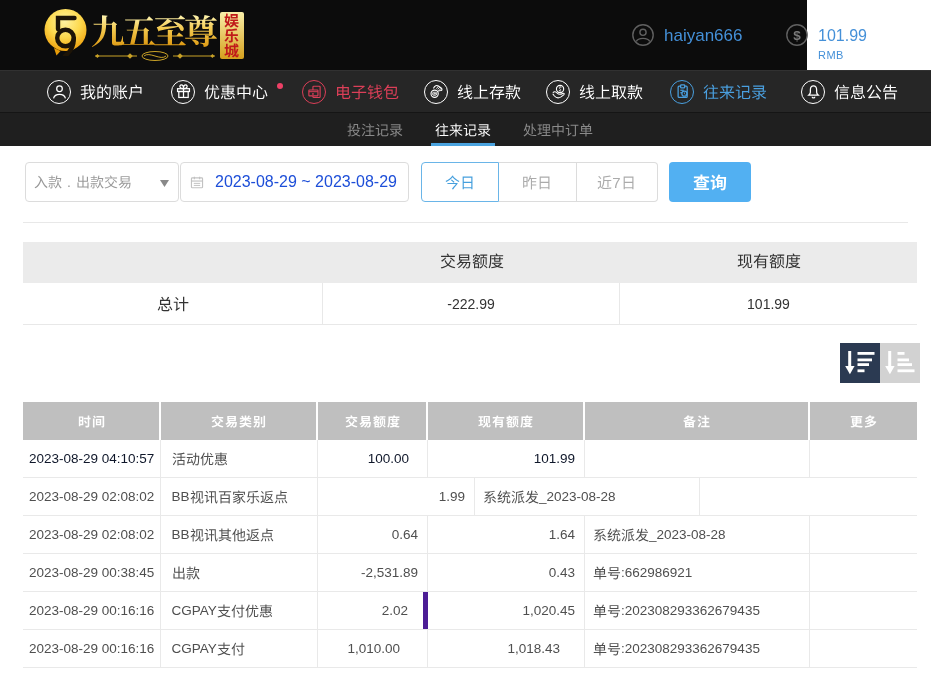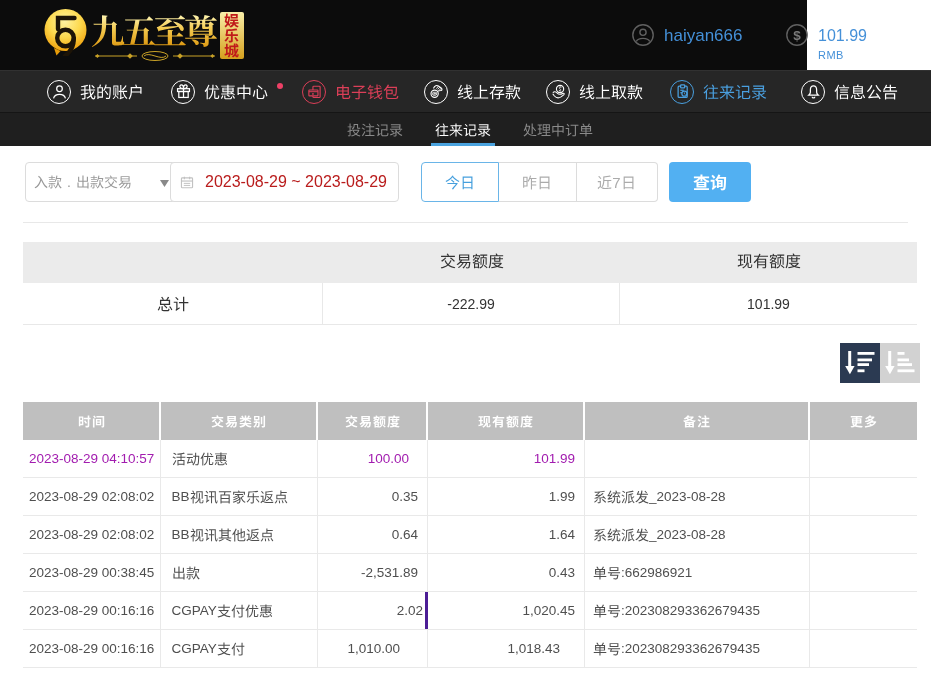--- a/index.html
+++ b/index.html
@@ -236,21 +236,21 @@
     <svg style="vertical-align:-1.7px;" width="56.0" height="14" viewBox="0 -880 4000 1000" fill="#999999">
       <use href="#gr51fa" x="0"></use>
       <use href="#gr6b3e" x="1000"></use>
       <use href="#gr4ea4" x="2000"></use>
       <use href="#gr6613" x="3000"></use>
     </svg>
     <svg style="position:absolute;right:9px;top:17px" width="9" height="7" viewBox="0 0 9 7">
       <path d="M0 0 L9 0 L4.5 7 Z" fill="#898989"></path>
     </svg>
   </div>
-<div class="dinp" style="left:170px;width:229px;padding-left:9px;color:#b91c1c;font-size:16px"><svg width="14" height="15" viewBox="0 0 24 24" fill="none" stroke="#c2c2c2" stroke-width="2" style="margin-right:11px">
+<div class="dinp" style="left:180px;width:229px;padding-left:9px;color:#1d4ed8;font-size:16px"><svg width="14" height="15" viewBox="0 0 24 24" fill="none" stroke="#c2c2c2" stroke-width="2" style="margin-right:11px">
       <rect x="2.5" y="4" width="19" height="17" rx="1.5"></rect>
       <line x1="2.5" y1="9.5" x2="21.5" y2="9.5"></line>
       <line x1="7.5" y1="2" x2="7.5" y2="6.5"></line>
       <line x1="16.5" y1="2" x2="16.5" y2="6.5"></line>
       <line x1="6.5" y1="13.5" x2="17.5" y2="13.5" stroke-width="1.7"></line>
       <line x1="6.5" y1="17" x2="17.5" y2="17" stroke-width="1.7"></line>
     </svg>2023-08-29 ~ 2023-08-29</div>
 <div class="btng" style="left:420.5px">
 <div class="btn" style="border:1px solid #6ab5e8;border-radius:4px 0 0 4px;width:78px">
       <svg style="vertical-align:0px;" width="30.0" height="15" viewBox="0 -880 2000 1000" fill="#459fdd">
@@ -366,21 +366,21 @@
           <use href="#gb6ce8" x="1077"></use>
         </svg>
       </div>
 <div style="width:107px;height:100%;display:flex;align-items:center;justify-content:center">
         <svg style="vertical-align:0px;" width="27.0" height="13" viewBox="0 -880 2077 1000" fill="#ffffff">
           <use href="#gb66f4" x="0"></use>
           <use href="#gb591a" x="1077"></use>
         </svg>
       </div>
 </div>
-<div style="display:flex;height:38px;border-bottom:1px solid #e9e9e9;font-size:13.5px;color:#a21caf">
+<div style="display:flex;height:38px;border-bottom:1px solid #e9e9e9;font-size:13.5px;color:#0f172a">
 <div style="width:138px;padding-left:6px;border-right:1px solid #e9e9e9;display:flex;align-items:center">2023-08-29 04:10:57</div>
 <div style="width:157px;padding-left:10.5px;border-right:1px solid #e9e9e9;display:flex;align-items:center">
         <svg style="vertical-align:-2.2px;" width="56.0" height="14" viewBox="0 -880 4000 1000" fill="#4f4f4f">
           <use href="#gr6d3b" x="0"></use>
           <use href="#gr52a8" x="1000"></use>
           <use href="#gr4f18" x="2000"></use>
           <use href="#gr60e0" x="3000"></use>
         </svg>
       </div>
 <div style="width:110px;padding-right:18px;border-right:1px solid #e9e9e9;display:flex;align-items:center;justify-content:flex-end">100.00</div>
@@ -392,21 +392,20 @@
 <div style="width:138px;padding-left:6px;border-right:1px solid #e9e9e9;display:flex;align-items:center">2023-08-29 02:08:02</div>
 <div style="width:157px;padding-left:10.5px;border-right:1px solid #e9e9e9;display:flex;align-items:center">BB<svg style="vertical-align:-2.2px;" width="98.0" height="14" viewBox="0 -880 7000 1000" fill="#4f4f4f">
           <use href="#gr89c6" x="0"></use>
           <use href="#gr8baf" x="1000"></use>
           <use href="#gr767e" x="2000"></use>
           <use href="#gr5bb6" x="3000"></use>
           <use href="#gr4e50" x="4000"></use>
           <use href="#gr8fd4" x="5000"></use>
           <use href="#gr70b9" x="6000"></use>
         </svg></div>
-<div style="width:110px;padding-right:9px;border-right:1px solid #e9e9e9;display:flex;align-items:center;justify-content:flex-end">0.35</div>
 <div style="width:157px;padding-right:9px;border-right:1px solid #e9e9e9;display:flex;align-items:center;justify-content:flex-end">1.99</div>
 <div style="width:225px;padding-left:8px;border-right:1px solid #e9e9e9;display:flex;align-items:center"><svg style="vertical-align:-2.2px;" width="56.0" height="14" viewBox="0 -880 4000 1000" fill="#4f4f4f">
           <use href="#gr7cfb" x="0"></use>
           <use href="#gr7edf" x="1000"></use>
           <use href="#gr6d3e" x="2000"></use>
           <use href="#gr53d1" x="3000"></use>
         </svg>_2023-08-28</div>
 <div style="width:107px"></div>
 </div>
 <div style="display:flex;height:38px;border-bottom:1px solid #e9e9e9;font-size:13.5px;color:#4f4f4f">
@@ -446,21 +445,21 @@
 <div style="width:107px"></div>
 </div>
 <div style="display:flex;height:38px;border-bottom:1px solid #e9e9e9;font-size:13.5px;color:#4f4f4f">
 <div style="width:138px;padding-left:6px;border-right:1px solid #e9e9e9;display:flex;align-items:center">2023-08-29 00:16:16</div>
 <div style="width:157px;padding-left:10.5px;border-right:1px solid #e9e9e9;display:flex;align-items:center">CGPAY<svg style="vertical-align:-2.2px;" width="56.0" height="14" viewBox="0 -880 4000 1000" fill="#4f4f4f">
           <use href="#gr652f" x="0"></use>
           <use href="#gr4ed8" x="1000"></use>
           <use href="#gr4f18" x="2000"></use>
           <use href="#gr60e0" x="3000"></use>
         </svg></div>
-<div style="width:110px;padding-right:2px;border-right:3px solid #4c1d95;display:flex;align-items:center;justify-content:flex-end">2.02</div>
+<div style="width:110px;padding-right:15px;border-right:5px solid #4c1d95;display:flex;align-items:center;justify-content:flex-end">2.02</div>
 <div style="width:157px;padding-right:9px;border-right:1px solid #e9e9e9;display:flex;align-items:center;justify-content:flex-end">1,020.45</div>
 <div style="width:225px;padding-left:8px;border-right:1px solid #e9e9e9;display:flex;align-items:center"><svg style="vertical-align:-2.2px;" width="28.0" height="14" viewBox="0 -880 2000 1000" fill="#4f4f4f">
           <use href="#gr5355" x="0"></use>
           <use href="#gr53f7" x="1000"></use>
         </svg>:202308293362679435</div>
 <div style="width:107px"></div>
 </div>
 <div style="display:flex;height:38px;border-bottom:1px solid #e9e9e9;font-size:13.5px;color:#4f4f4f">
 <div style="width:138px;padding-left:6px;border-right:1px solid #e9e9e9;display:flex;align-items:center">2023-08-29 00:16:16</div>
 <div style="width:157px;padding-left:10.5px;border-right:1px solid #e9e9e9;display:flex;align-items:center">CGPAY<svg style="vertical-align:-2.2px;" width="28.0" height="14" viewBox="0 -880 2000 1000" fill="#4f4f4f">

